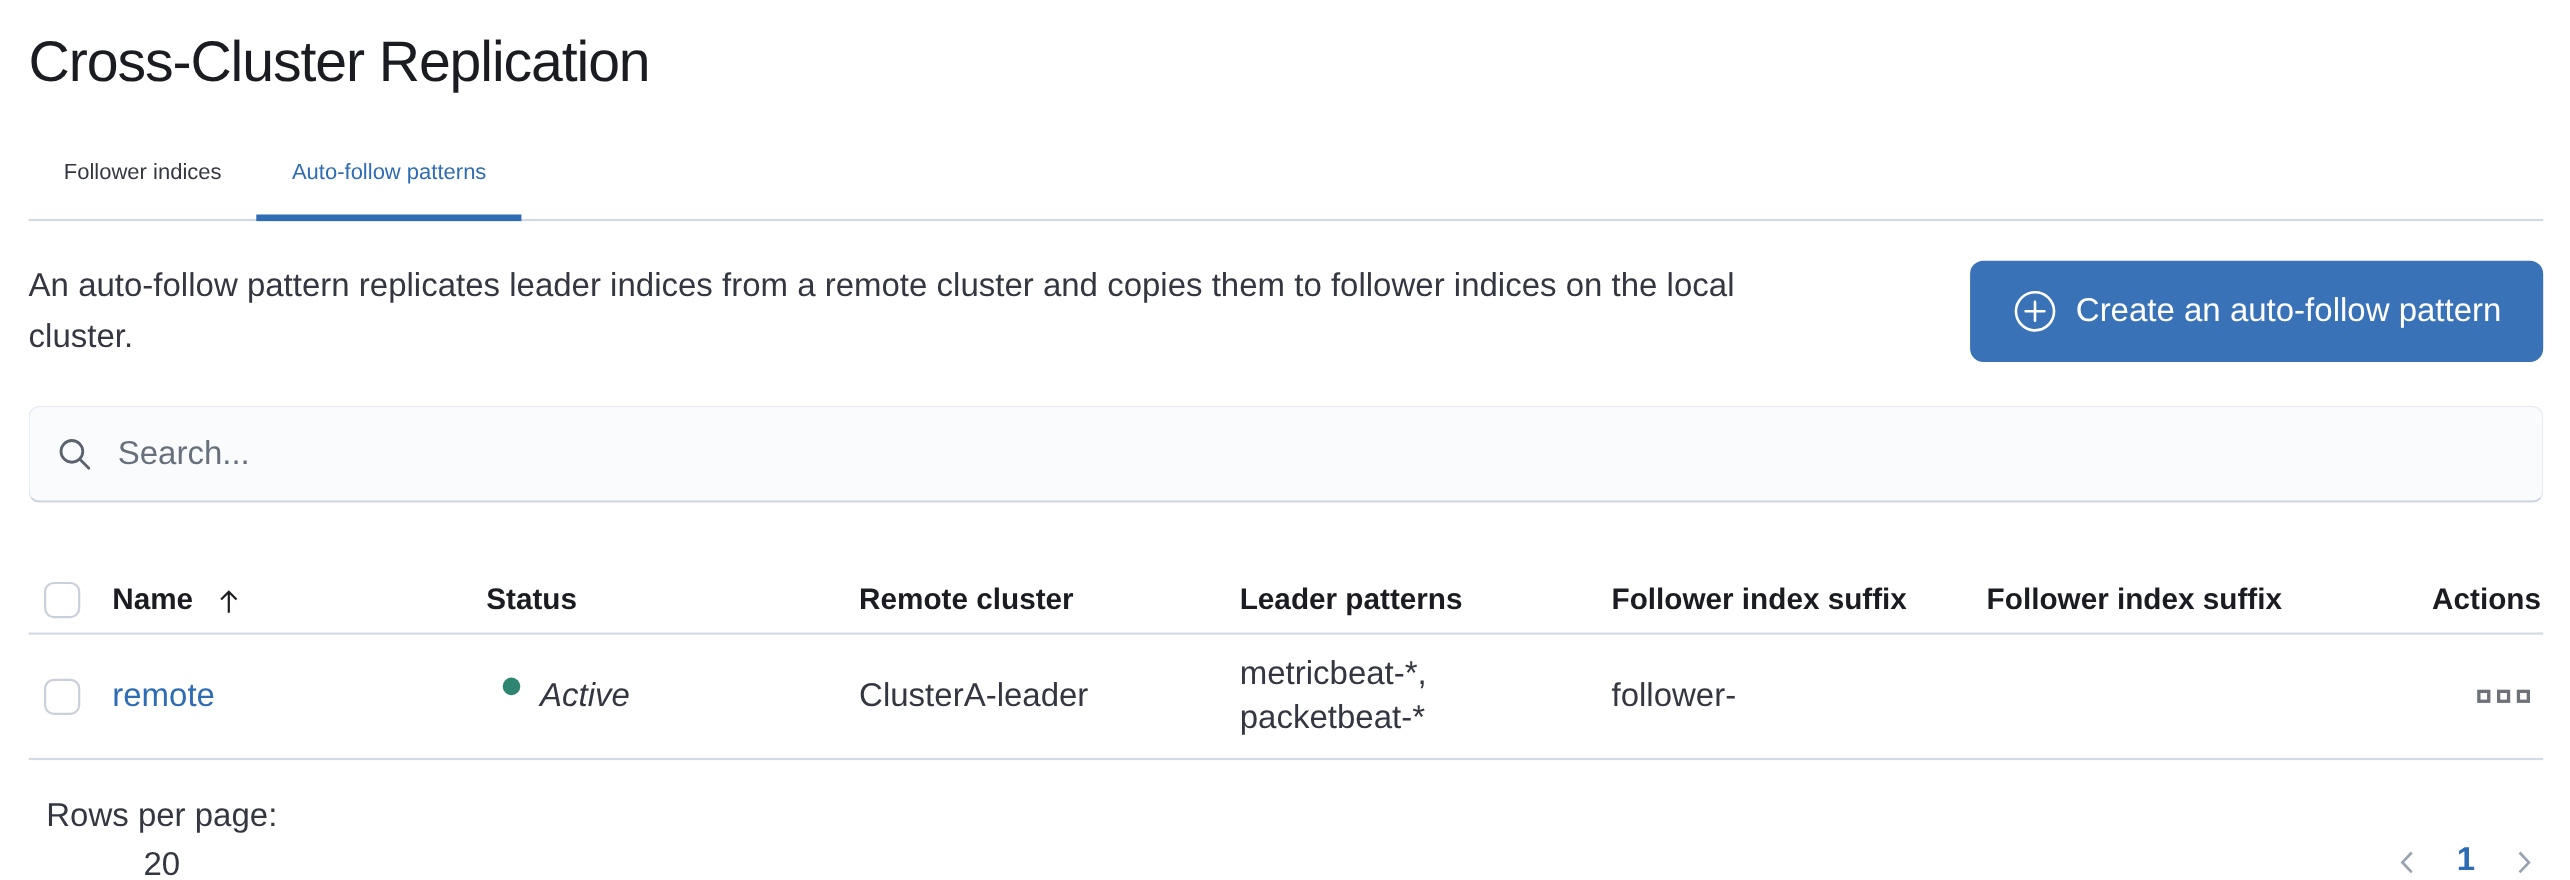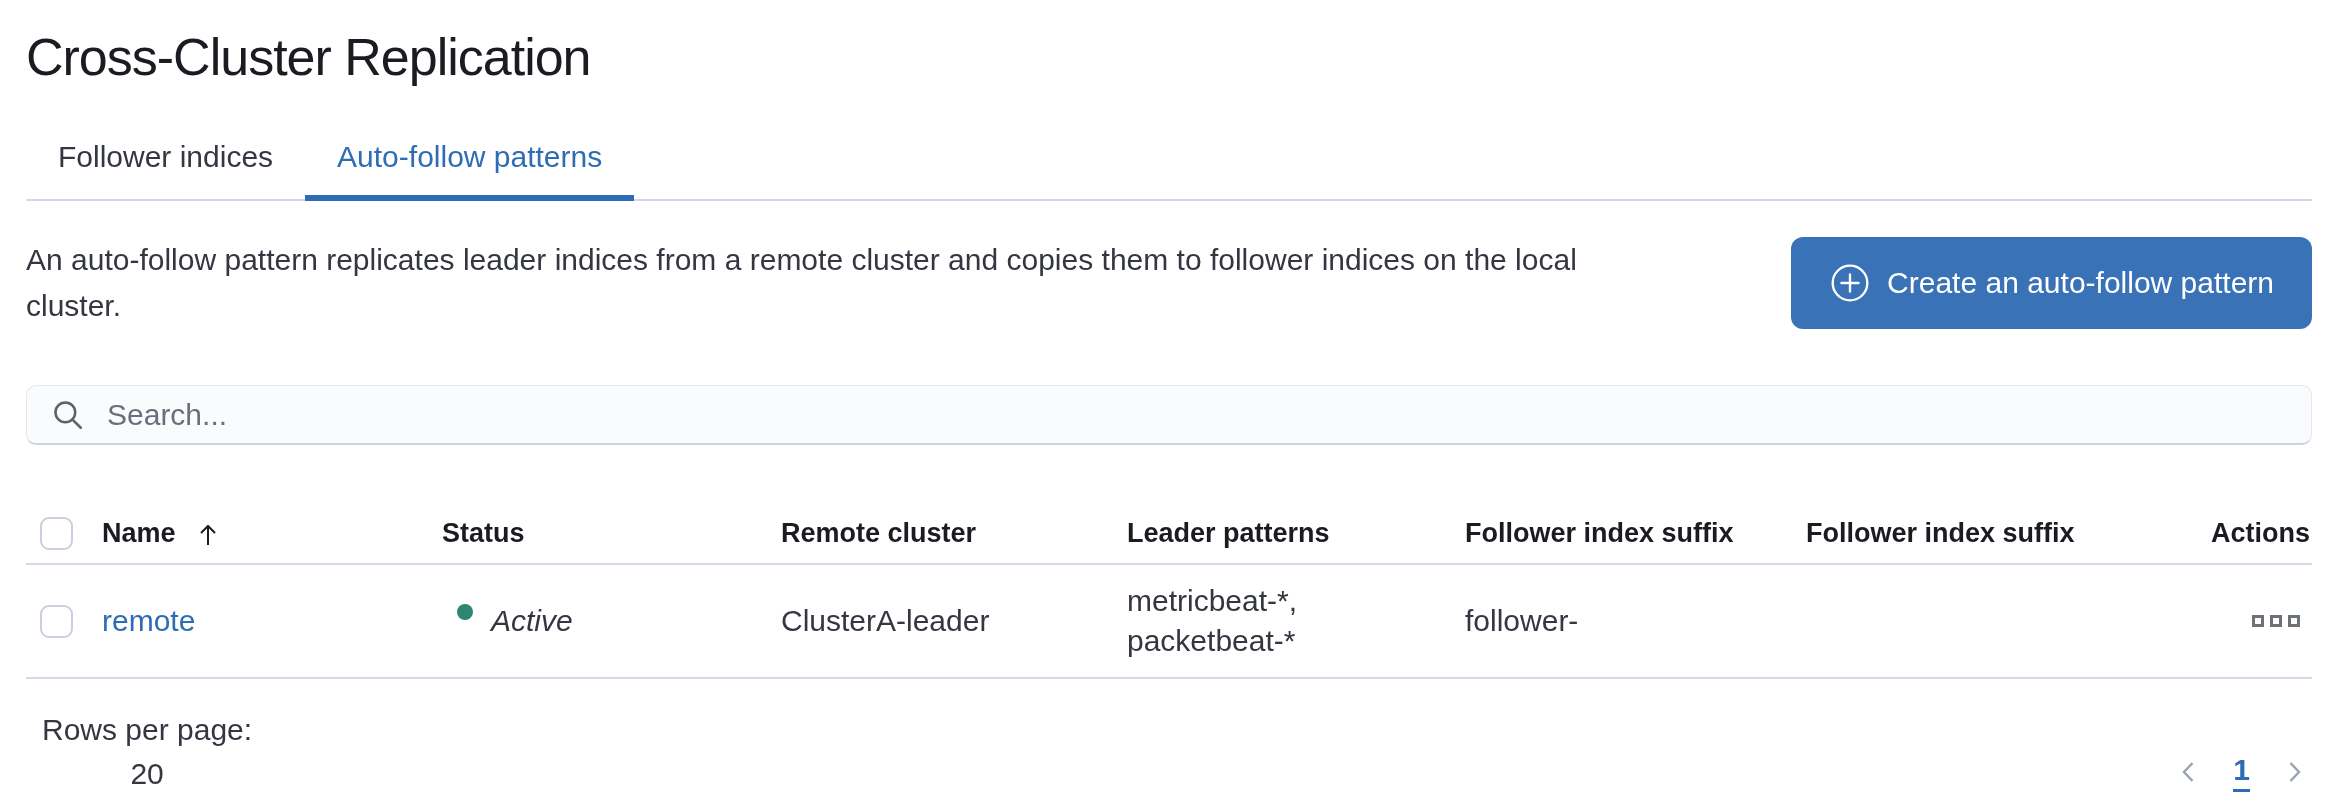--- a/index.html
+++ b/index.html
@@ -24,21 +24,21 @@
   }
 
   
   .tabs {
     display: flex;
     margin-top: 50px;
     border-bottom: 2px solid #d3dae6;
   }
   .tab {
     padding: 0 32px 24px 32px;
-    font-size: 30px;
+    font-size: 20px;
     line-height: 36px;
     color: #343741;
     position: relative;
     cursor: pointer;
     white-space: nowrap;
   }
   .tab.active {
     color: #2e6cb4;
     font-weight: 500;
   }
@@ -75,22 +75,22 @@
     font-size: 30px;
     font-weight: 500;
     display: flex;
     align-items: center;
     gap: 16px;
     cursor: pointer;
   }
 
   
   .search-bar {
-    margin-top: 56px;
-    height: 60px;
+    margin-top: 40px;
+    height: 88px;
     background: #fafbfd;
     border: 1px solid #e3e8f2;
     border-bottom: 2px solid #cbd3e3;
     border-radius: 10px;
     display: flex;
     align-items: center;
     padding: 0 24px;
   }
   .search-input {
     flex: 1;

